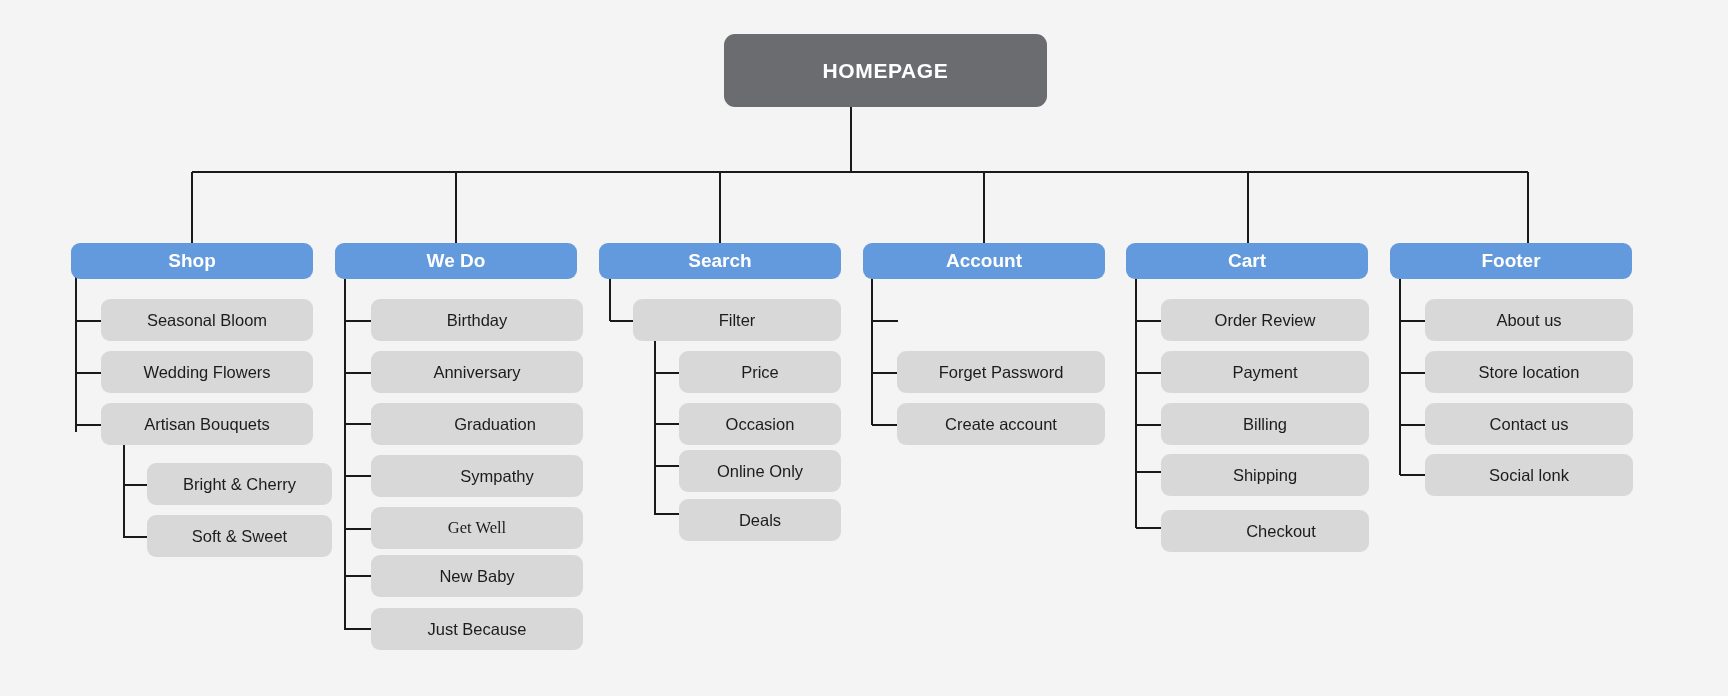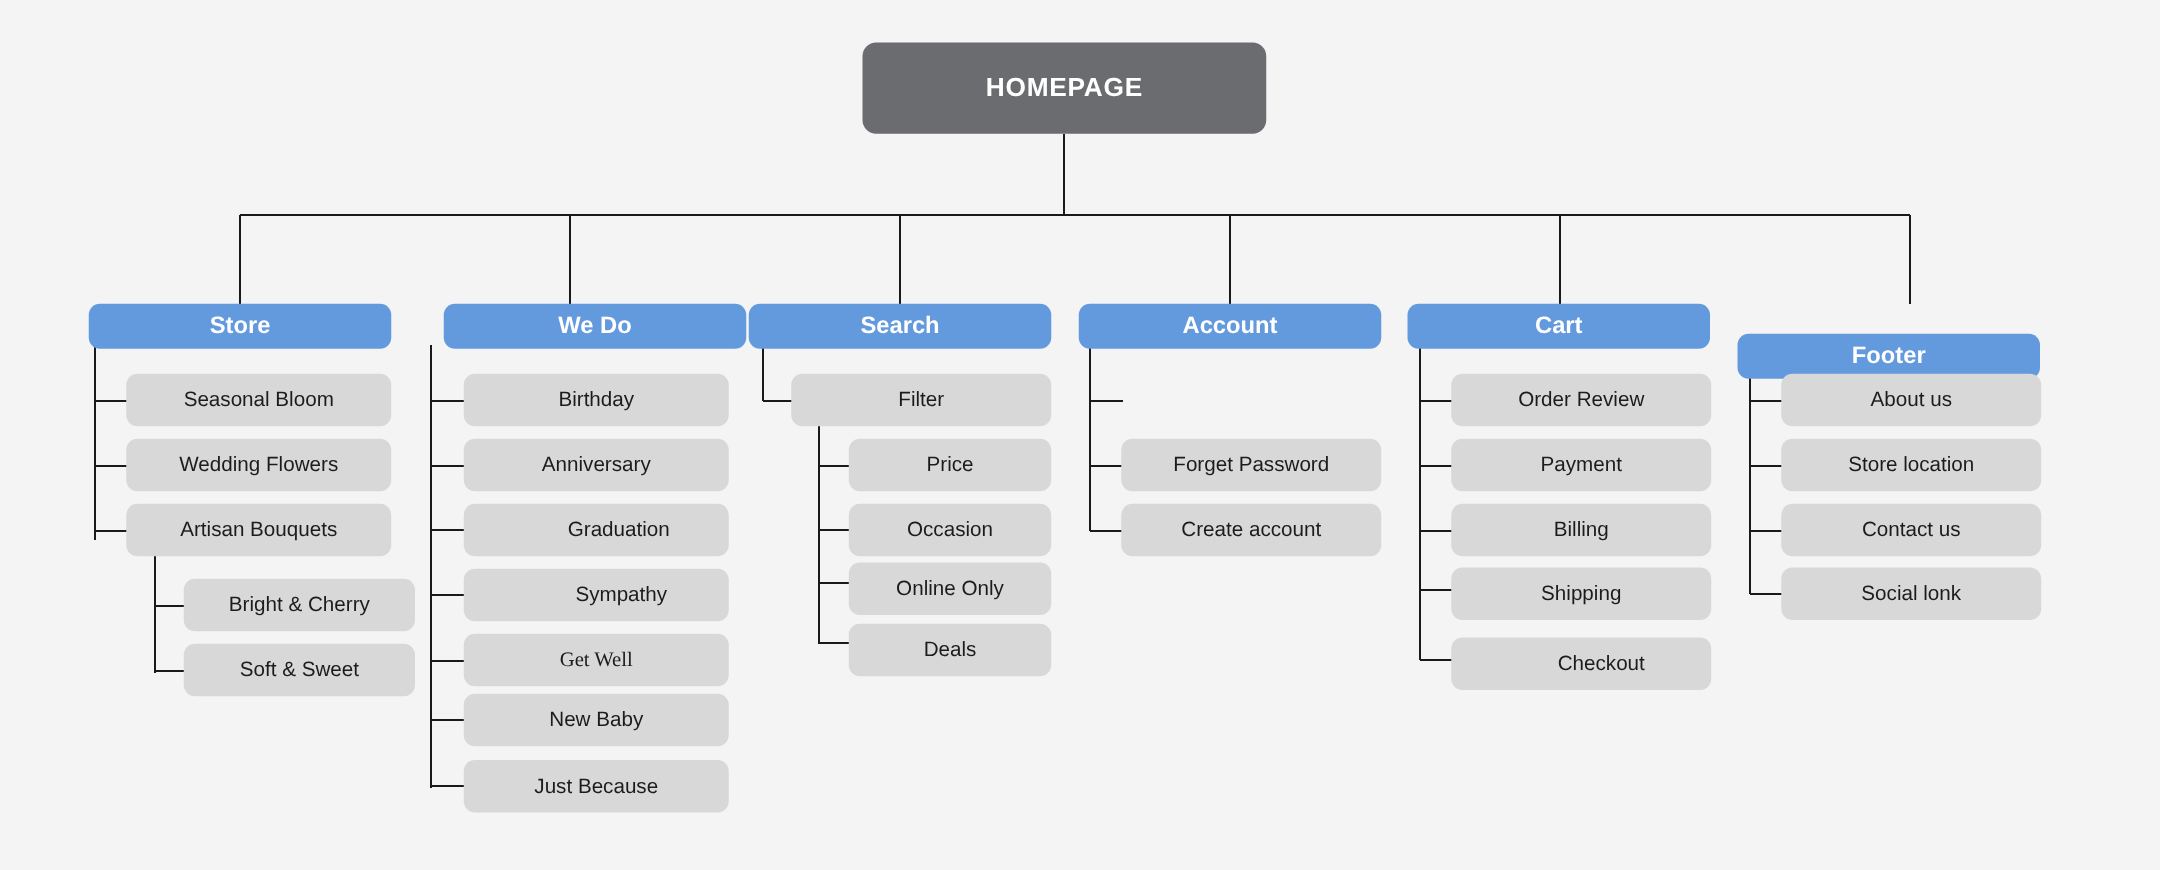--- a/index.html
+++ b/index.html
@@ -36,20 +36,21 @@
     text-align: center;
     white-space: nowrap;
   }
   .node-root {
     background: #6a6c70;
     color: #ffffff;
     font-weight: bold;
     font-size: 21px;
     letter-spacing: 0.6px;
     border-radius: 11px;
+    margin-left: 34px;
   }
   .node-section {
     background: #6399dd;
     color: #ffffff;
     font-weight: bold;
     font-size: 19px;
   }
   .node-leaf {
     background: #d8d8d8;
     color: #1c1c1c;
@@ -121,39 +122,39 @@
       <path d="M1400,425 L1426,425"></path>
       <path d="M1400,475 L1426,475"></path>
     </g>
   </svg>
 
   <div class="node node-root" style="left:690px; top:34px; width:323px; height:73px;">
     <span>HOMEPAGE</span>
   </div>
 
   <div class="node node-section" style="left:71px; top:243px; width:242px; height:36px;">
-    <span>Store</span>
+    <span>Shop</span>
   </div>
   <div class="node node-leaf" style="left:101px; top:299px; width:212px; height:42px;">
     <span>Seasonal Bloom</span>
   </div>
   <div class="node node-leaf" style="left:101px; top:351px; width:212px; height:42px;">
     <span>Wedding Flowers</span>
   </div>
   <div class="node node-leaf" style="left:101px; top:403px; width:212px; height:42px;">
     <span>Artisan Bouquets</span>
   </div>
   <div class="node node-leaf" style="left:147px; top:463px; width:185px; height:42px;">
     <span>Bright &amp; Cherry</span>
   </div>
   <div class="node node-leaf" style="left:147px; top:515px; width:185px; height:42px;">
     <span>Soft &amp; Sweet</span>
   </div>
 
-  <div class="node node-section" style="left:335px; top:243px; width:242px; height:36px;margin-left:20px;">
+  <div class="node node-section" style="left:335px; top:243px; width:242px; height:36px;">
     <span>We Do</span>
   </div>
   <div class="node node-leaf" style="left:371px; top:299px; width:212px; height:42px;">
     <span>Birthday</span>
   </div>
   <div class="node node-leaf" style="left:371px; top:351px; width:212px; height:42px;">
     <span>Anniversary</span>
   </div>
   <div class="node node-leaf" style="left:371px; top:403px; width:212px; height:42px;padding-left:36px;">
     <span>Graduation</span>
@@ -212,21 +213,21 @@
   <div class="node node-leaf" style="left:1161px; top:403px; width:208px; height:42px;">
     <span>Billing</span>
   </div>
   <div class="node node-leaf" style="left:1161px; top:454px; width:208px; height:42px;">
     <span>Shipping</span>
   </div>
   <div class="node node-leaf" style="left:1161px; top:510px; width:208px; height:42px;padding-left:32px;">
     <span>Checkout</span>
   </div>
 
-  <div class="node node-section" style="left:1390px; top:243px; width:242px; height:36px;margin-top:24px;">
+  <div class="node node-section" style="left:1390px; top:243px; width:242px; height:36px;">
     <span>Footer</span>
   </div>
   <div class="node node-leaf" style="left:1425px; top:299px; width:208px; height:42px;">
     <span>About us</span>
   </div>
   <div class="node node-leaf" style="left:1425px; top:351px; width:208px; height:42px;">
     <span>Store location</span>
   </div>
   <div class="node node-leaf" style="left:1425px; top:403px; width:208px; height:42px;">
     <span>Contact us</span>

